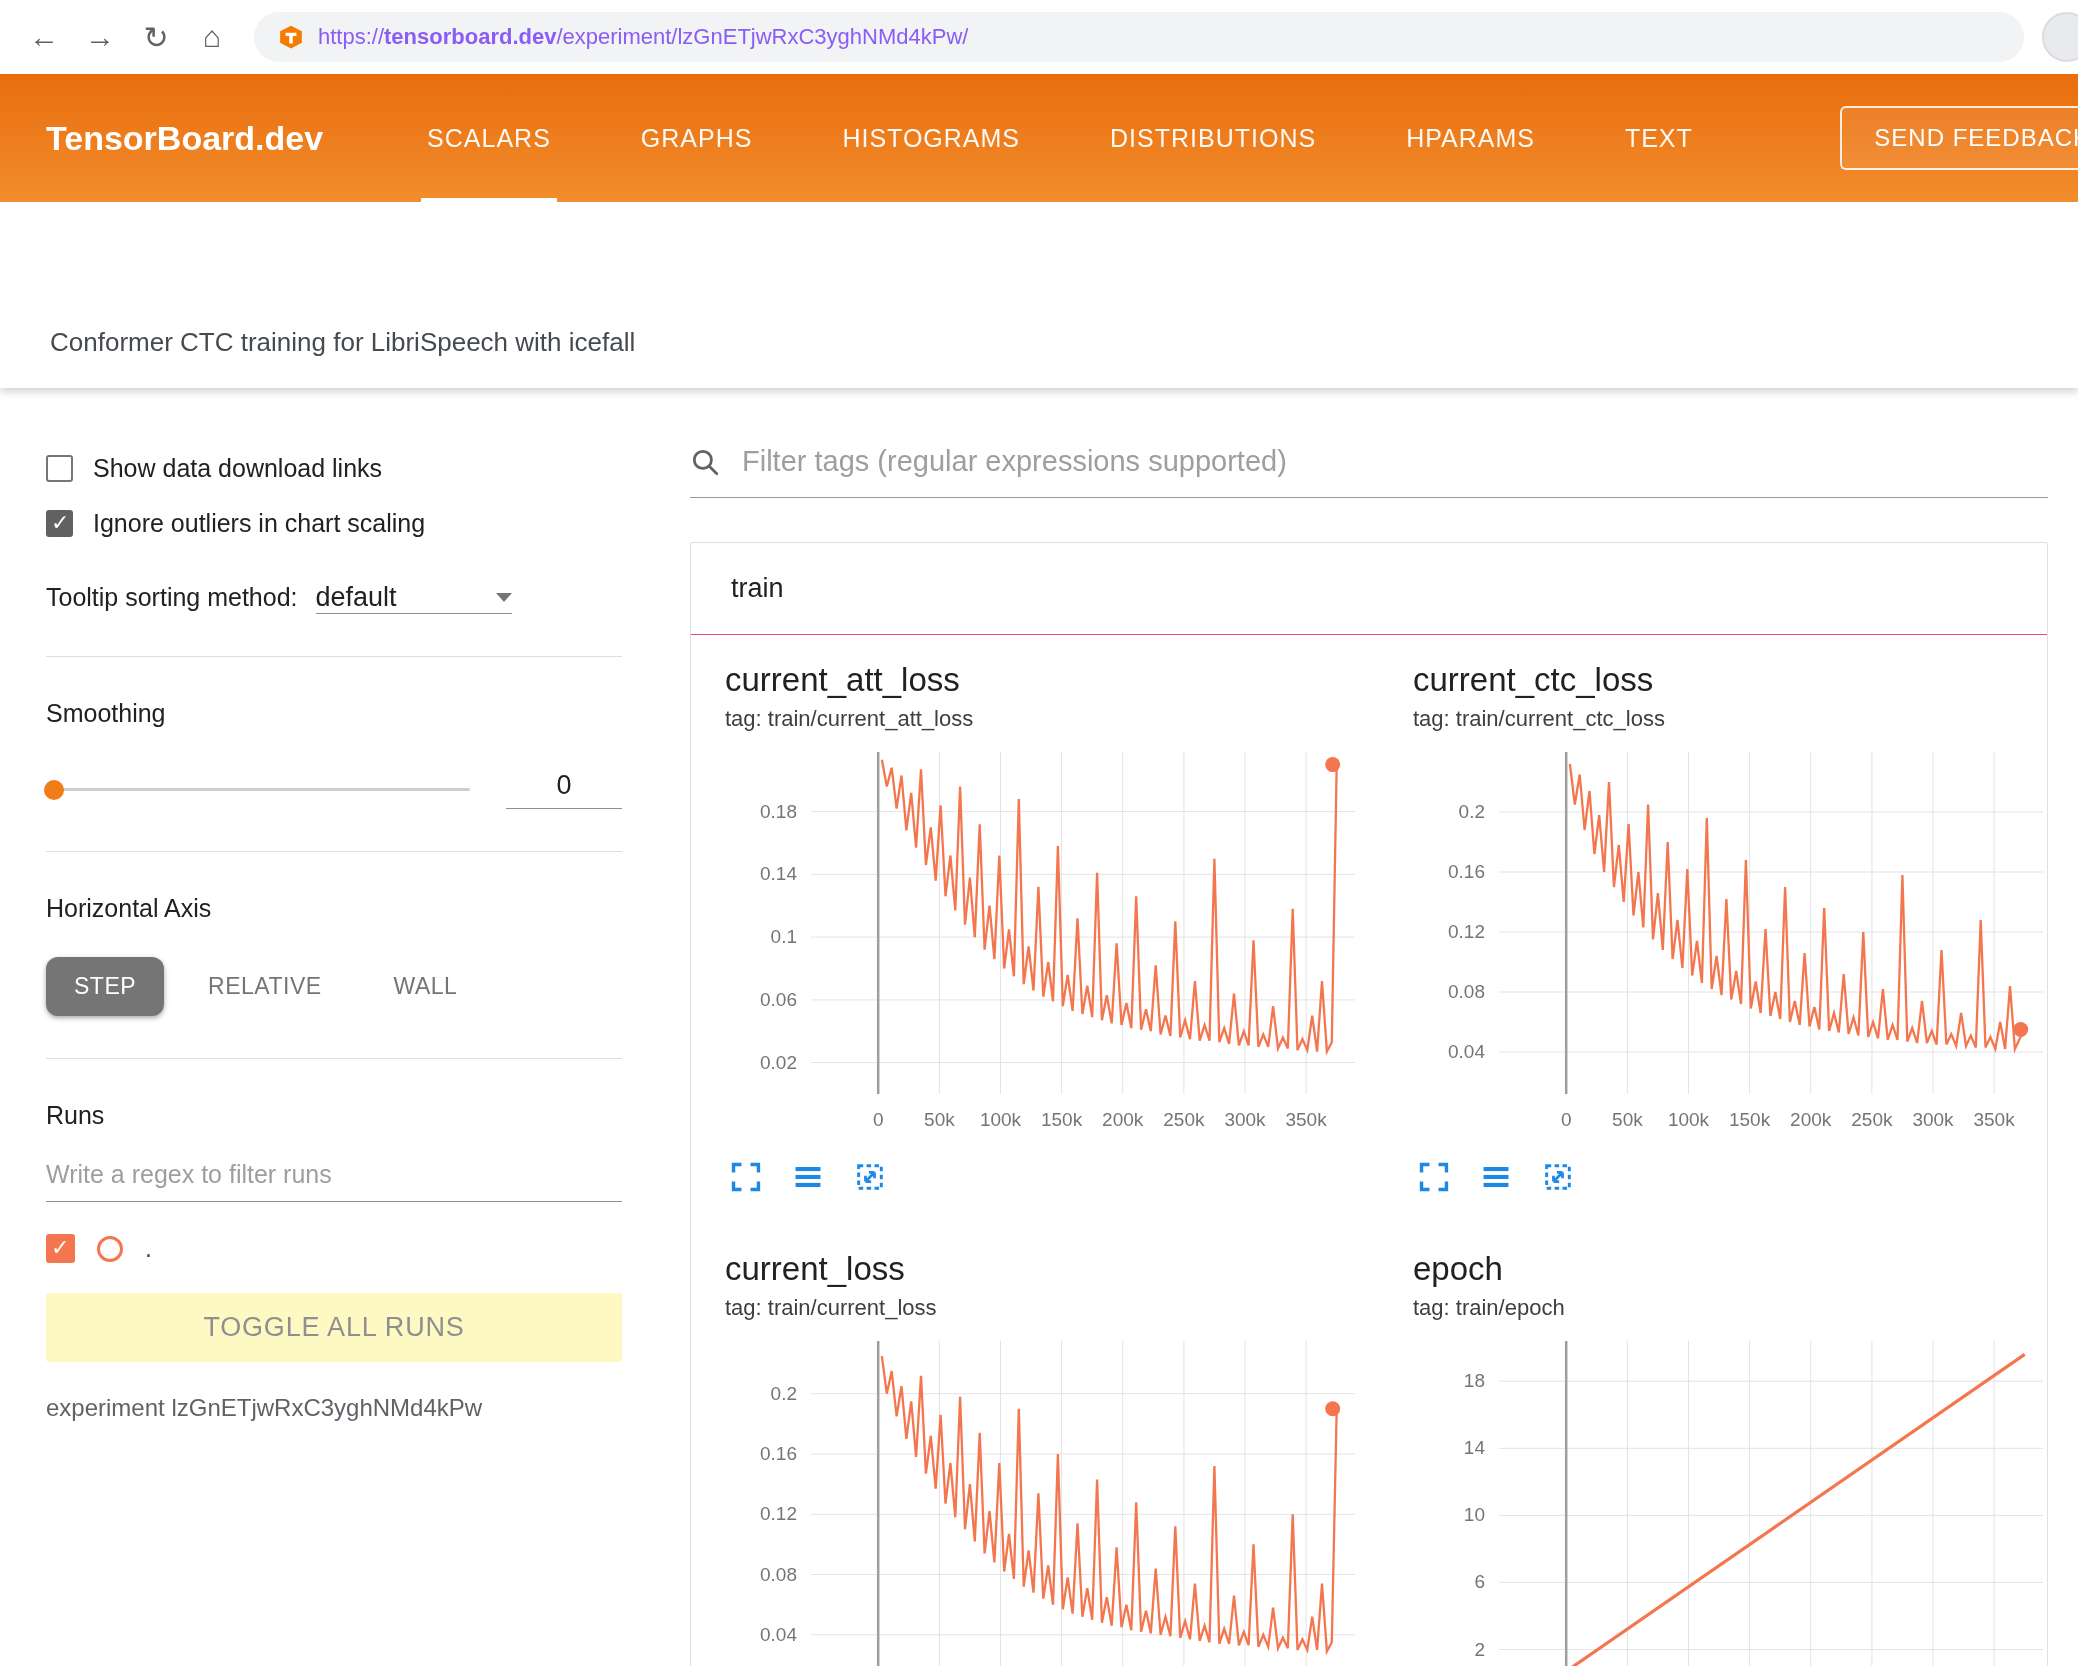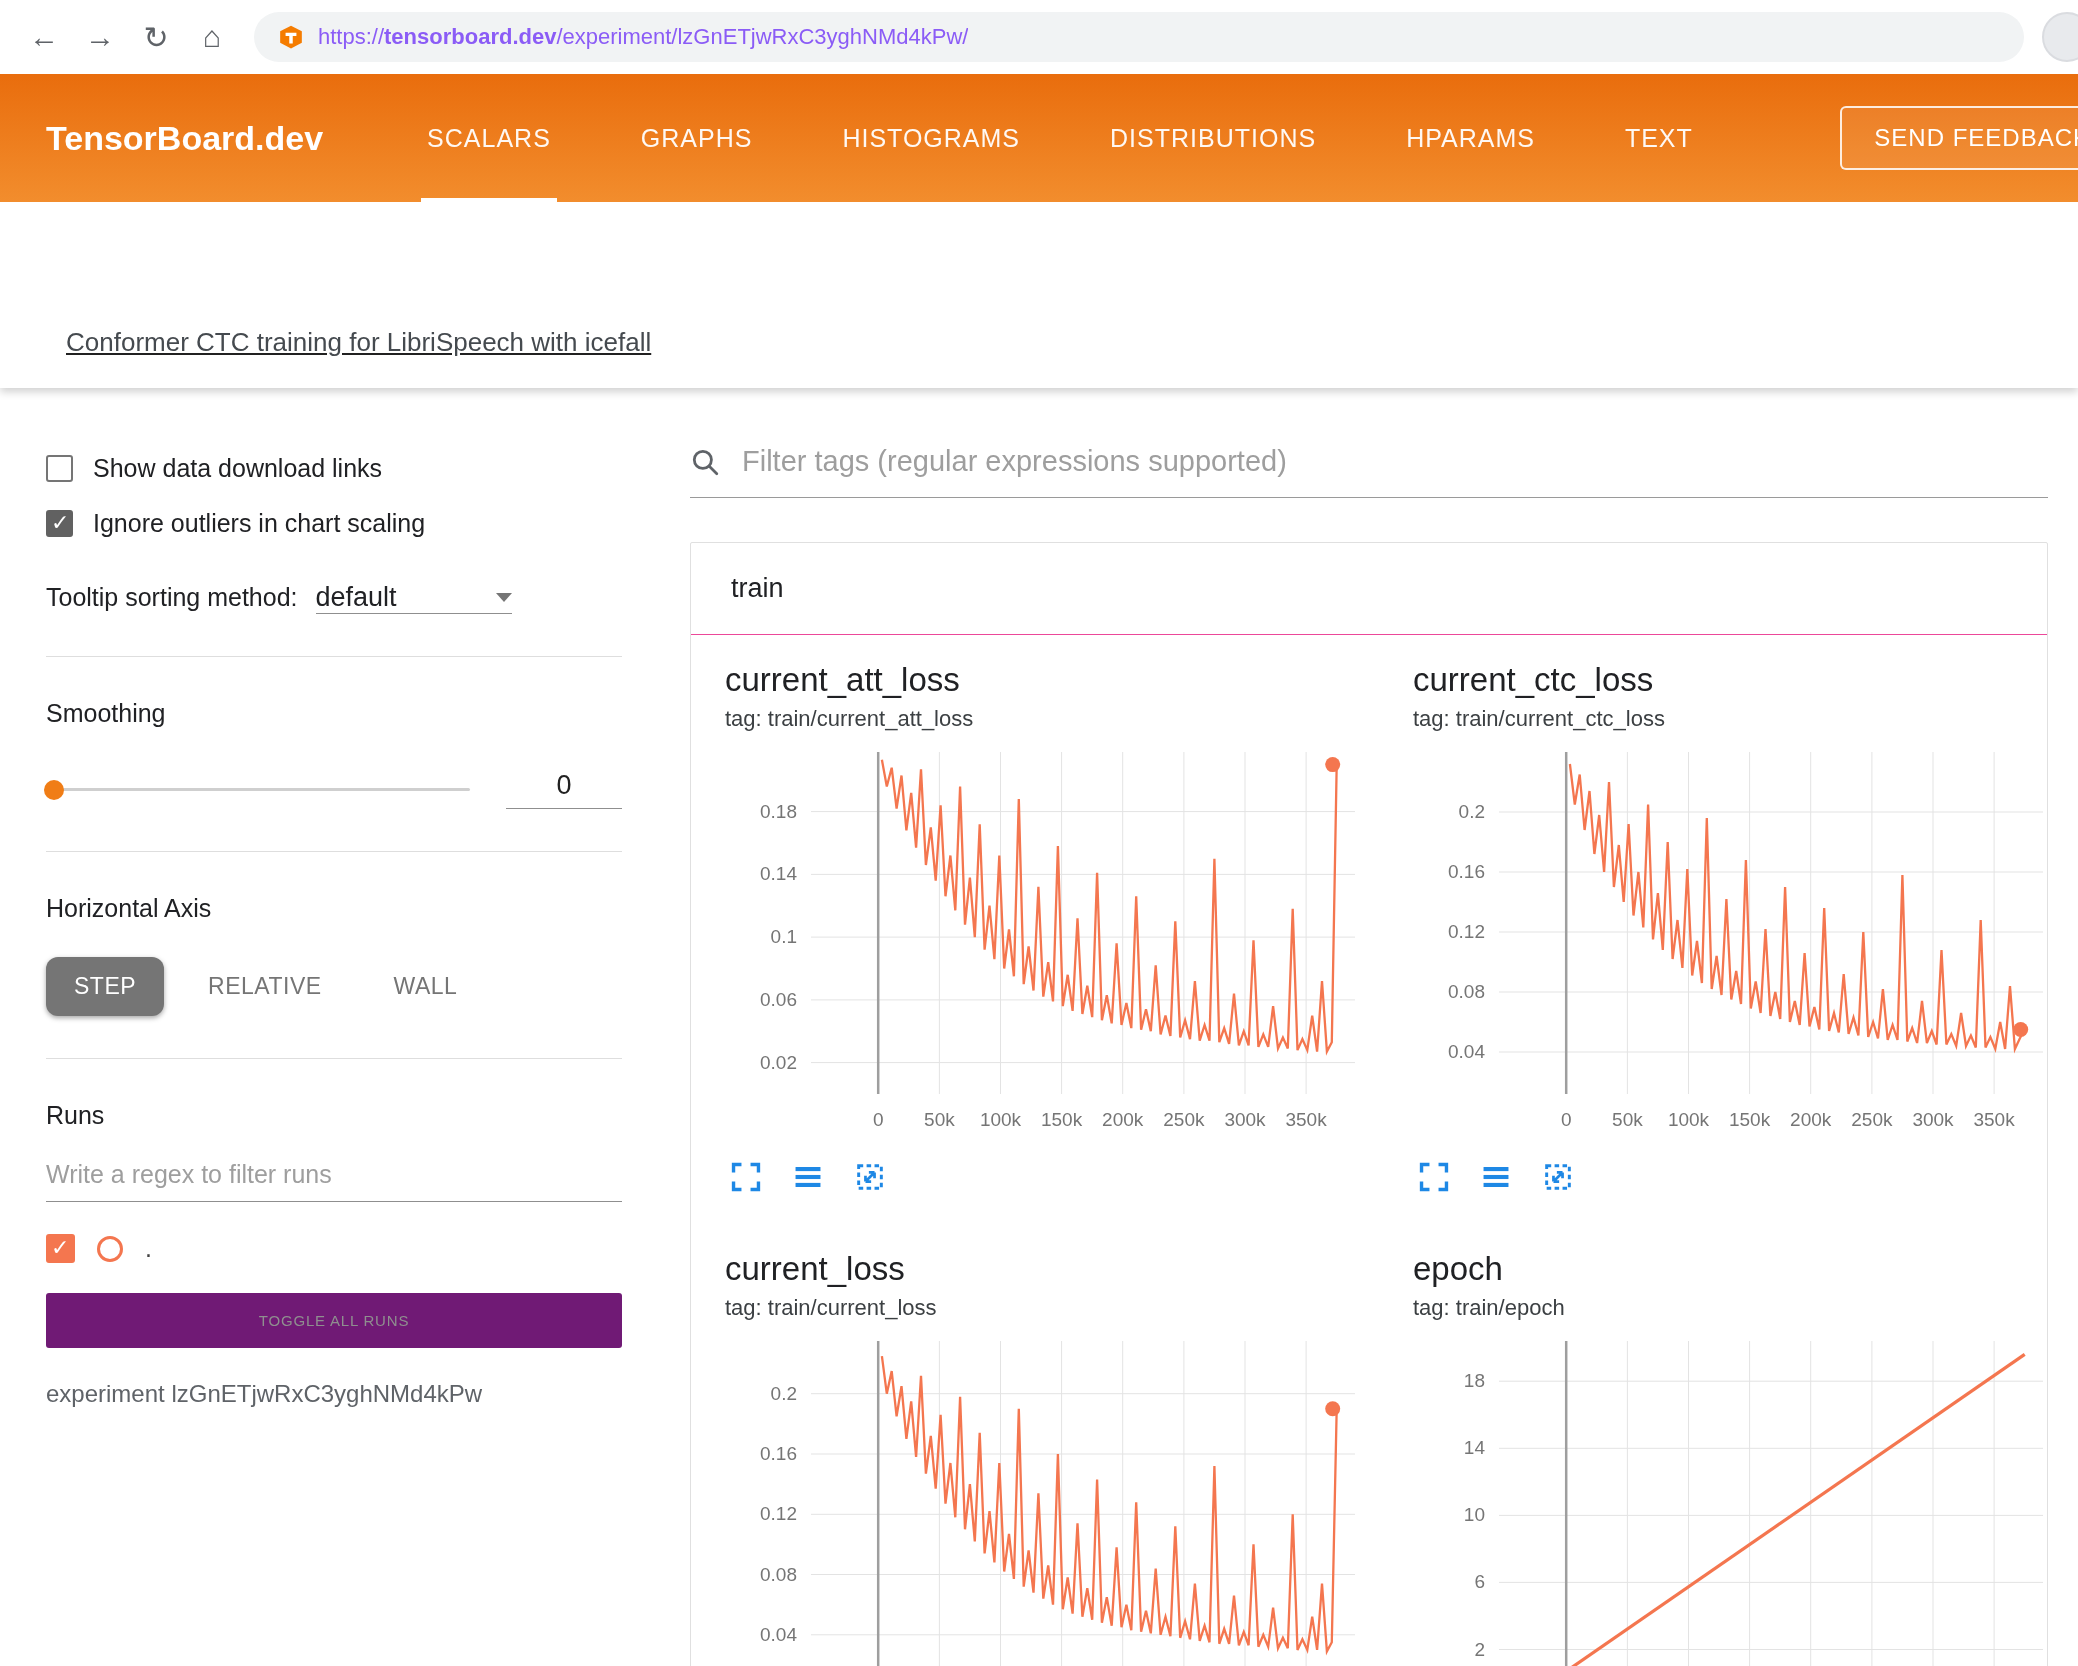--- a/index.html
+++ b/index.html
@@ -24,22 +24,22 @@
   .logo{font-size:34px;font-weight:bold;display:flex;align-items:center;margin-right:72px;white-space:nowrap;}
   .tabs{display:flex;gap:58px;align-items:stretch;}
   .tab{display:flex;align-items:center;font-size:25px;font-weight:500;letter-spacing:1px;
        color:rgba(255,255,255,.95);position:relative;cursor:pointer;white-space:nowrap;margin-left:32px;}
   .tab.active::after{content:"";position:absolute;left:-6px;right:-6px;bottom:0;height:4px;background:#fff;}
   .feedback{margin-left:auto;align-self:center;margin-right:-46px;border:2px solid rgba(255,255,255,.85);
             border-radius:6px;padding:16px 32px;font-size:24px;font-weight:500;letter-spacing:1px;
             white-space:nowrap;background:rgba(255,255,255,.08);}
 
   
-  .subheader{height:156px;display:flex;align-items:flex-end;padding:0 0 30px 66px;background:#fff;
-             box-shadow:0 4px 8px rgba(0,0,0,.18);position:relative;z-index:2;text-decoration:underline;}
+  .subheader{height:156px;display:flex;align-items:flex-end;padding:0 0 30px 50px;background:#fff;
+             box-shadow:0 4px 8px rgba(0,0,0,.18);position:relative;z-index:2;}
   .subheader .exp-title{font-size:26px;color:#454a4f;}
 
   
   .content{display:flex;height:1308px;}
   .sidebar{width:668px;padding:66px 46px 0 46px;box-sizing:border-box;flex-shrink:0;}
   .main{flex:1;padding:56px 16px 0 22px;box-sizing:border-box;min-width:0;}
 
   
   .check-row{display:flex;align-items:center;gap:20px;margin-bottom:26px;font-size:25px;color:#202124;}
   .cb{width:27px;height:27px;border:2px solid #757575;border-radius:3px;box-sizing:border-box;
@@ -64,21 +64,21 @@
   .axis-buttons{display:flex;align-items:center;margin-top:34px;gap:16px;}
   .axis-btn{font-size:23px;letter-spacing:.5px;color:#757575;padding:16px 28px;border-radius:12px;cursor:pointer;}
   .axis-btn.active{background:#757575;color:#fff;box-shadow:0 2px 5px rgba(0,0,0,.35);}
   .runs-input{margin-top:30px;width:100%;border:none;border-bottom:1px solid #8f8f8f;font-size:25px;
               padding:0 0 12px 0;outline:none;background:transparent;color:#202124;box-sizing:border-box;
               font-family:inherit;}
   ::placeholder{color:#9e9e9e;opacity:1;}
   .run-row{display:flex;align-items:center;gap:22px;margin-top:32px;}
   .run-circle{width:26px;height:26px;border:3px solid var(--line);border-radius:50%;box-sizing:border-box;}
   .run-name{font-size:25px;color:#424242;}
-  .toggle-btn{margin-top:30px;width:100%;background:#701a75;color:#8f8f8f;border:none;font-size:15px;
+  .toggle-btn{margin-top:30px;width:100%;background:#fef9c3;color:#8f8f8f;border:none;font-size:27px;
               letter-spacing:.8px;padding:19px 0;border-radius:3px;font-family:inherit;cursor:pointer;}
   .exp-caption{margin-top:32px;font-size:24px;color:#5f6368;}
 
   
   .filter-row{display:flex;align-items:center;gap:20px;border-bottom:1px solid #9a9a9a;
               padding-bottom:18px;margin-right:14px;}
   .filter-input{border:none;outline:none;flex:1;font-size:29px;color:#202124;background:transparent;
                 font-family:inherit;}
   .card{margin-top:44px;margin-right:14px;border:1px solid #e0e0e0;border-radius:2px;background:#fff;}
   .card-header{font-size:27px;color:#202124;padding:30px 40px;border-bottom:1px solid #ec4899;}

